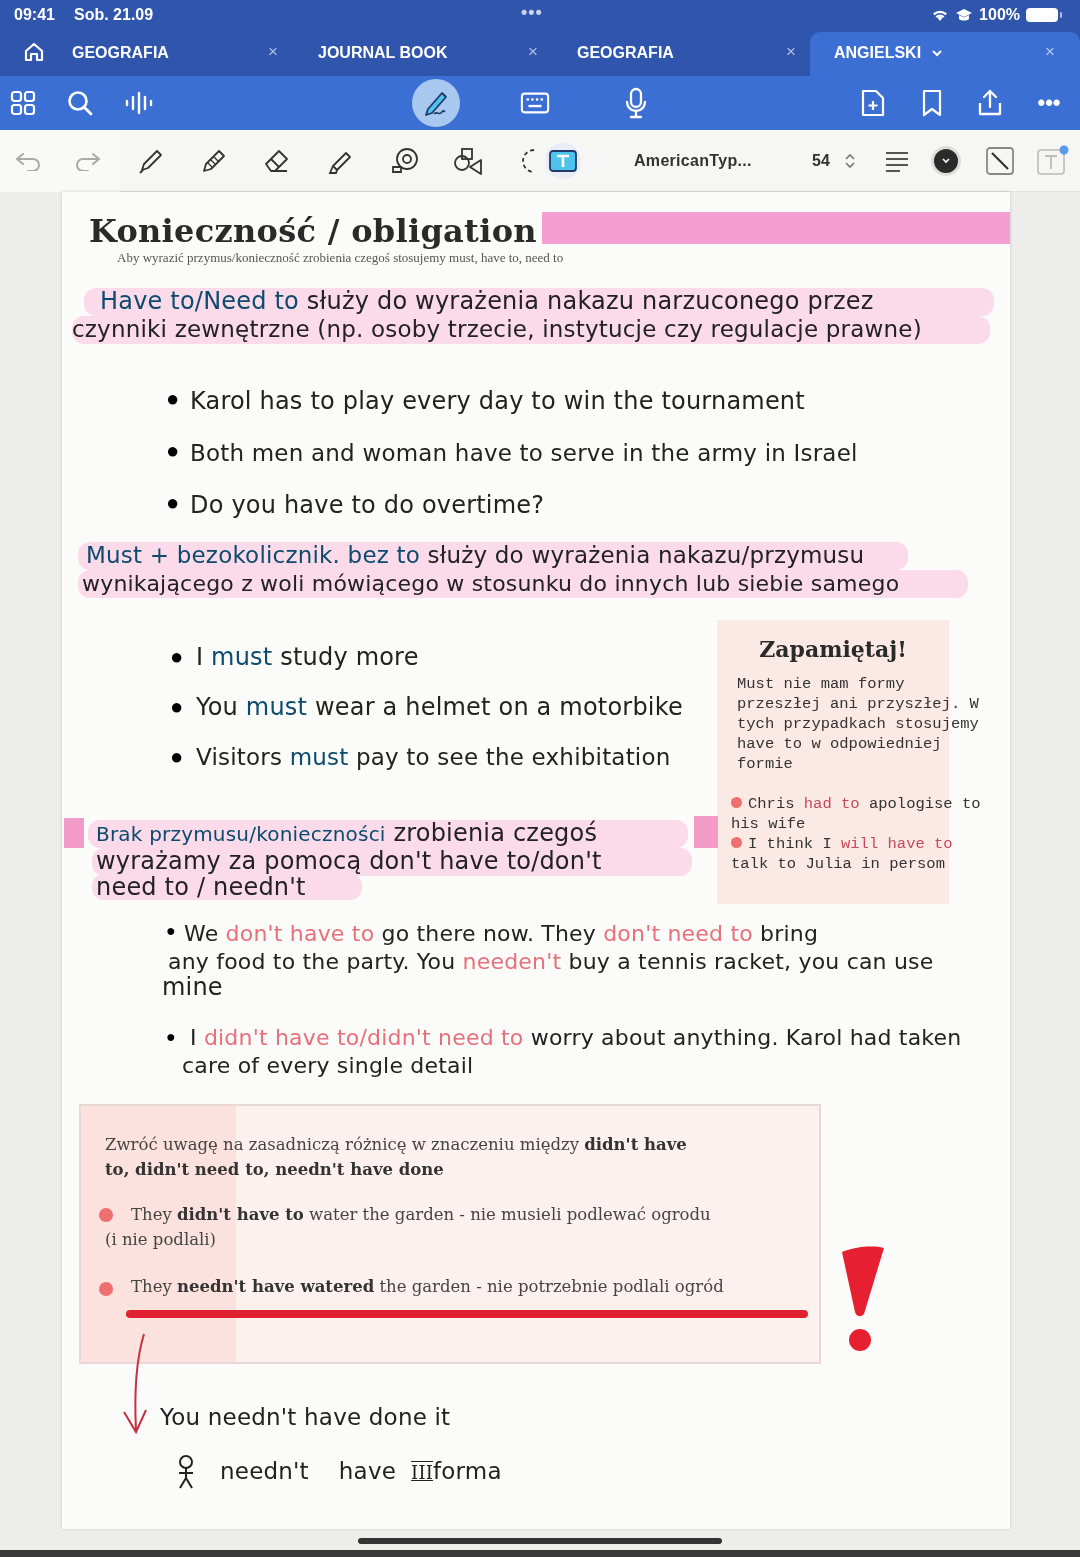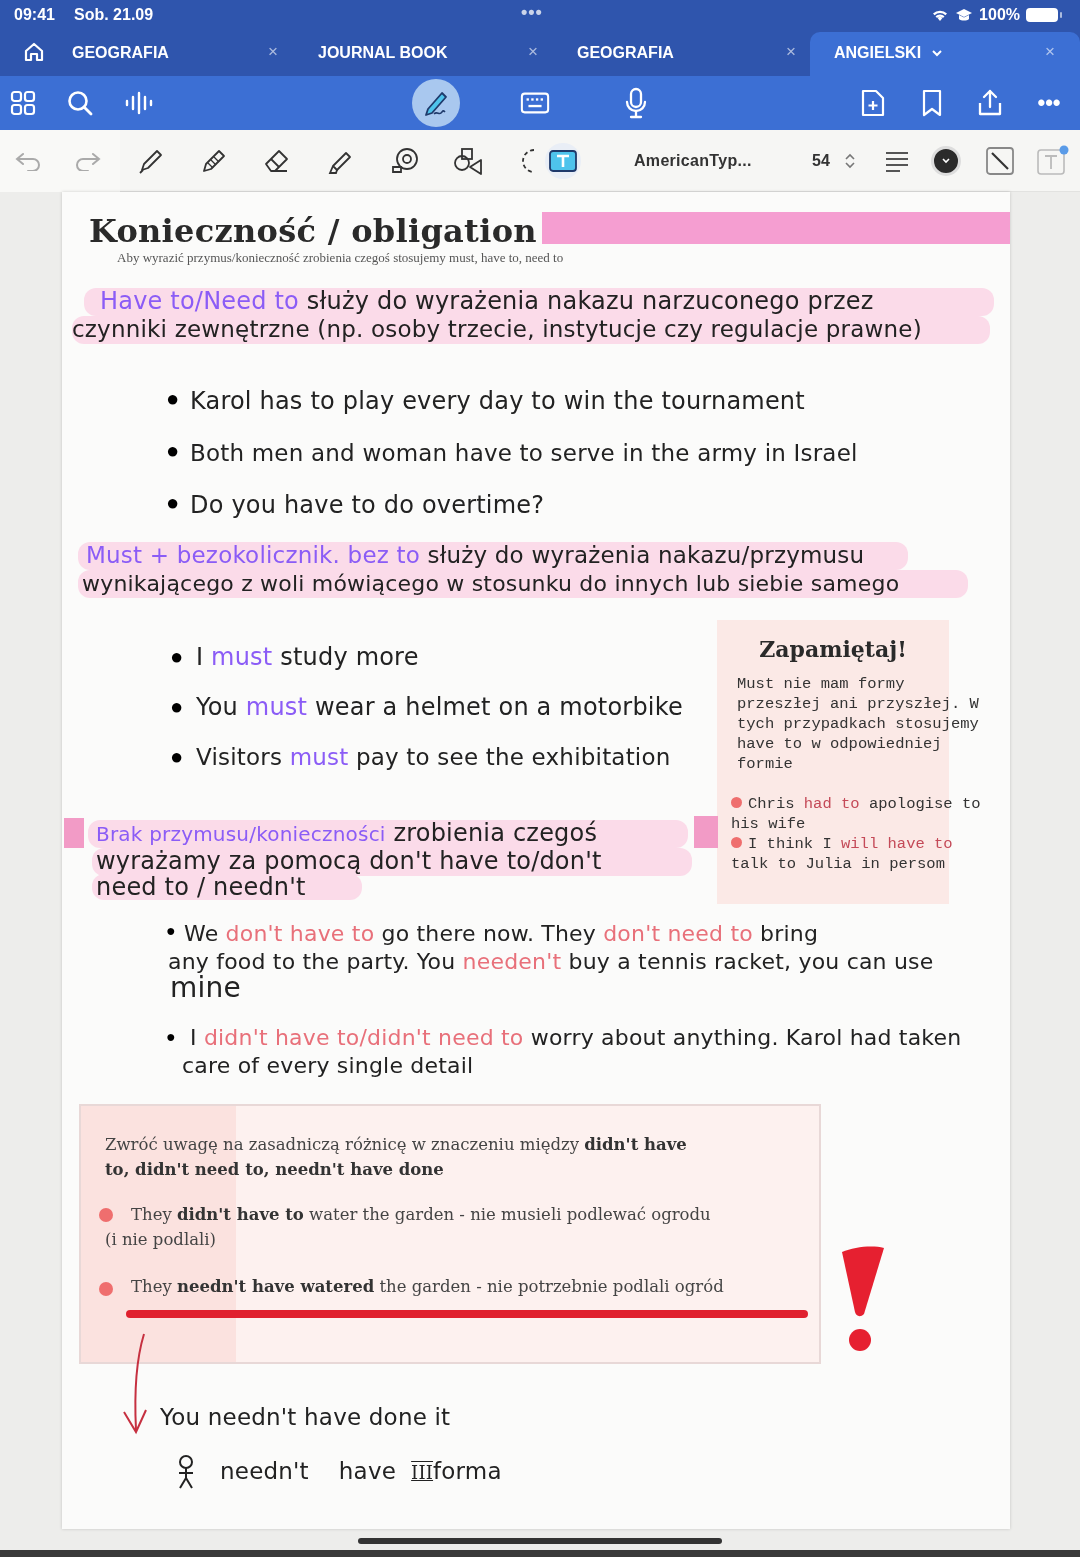--- a/index.html
+++ b/index.html
@@ -36,21 +36,21 @@
   .font-size { position: absolute; left: 812px; top: 22px; font-weight: bold; font-size: 16px; color: #333; }
 
   
   .page { position: absolute; left: 62px; top: 192px; width: 948px; height: 1337px; background: #fbfbfa; box-shadow: 0 0 3px rgba(0,0,0,.18); overflow: hidden; }
   .title { position: absolute; left: 27px; top: 20px; font-family: "DejaVu Serif", serif; font-weight: bold; font-size: 32px; color: #2a2a2a; letter-spacing: .3px; }
   .title-bar { position: absolute; left: 480px; top: 20px; width: 468px; height: 32px; background: #f59ed1; }
   .subtitle { position: absolute; left: 55px; top: 58px; font-family: "Liberation Serif", serif; font-size: 13px; color: #555; }
 
   .hw { font-family: "DejaVu Sans", sans-serif; color: #222; font-size: 24px; line-height: 27px; position: absolute; letter-spacing: .2px; }
   .pinkhl { background: #fbdbe9; border-radius: 12px; }
-  .pink { color: #8b5cf6; }
+  .pink { color: #0c4a6e; }
   .salmon { color: #e8707a; }
   .bullet { position: absolute; font-size: 22px; }
 
   .sidebox { position: absolute; left: 655px; top: 428px; width: 232px; height: 284px; background: #fbe9e6; }
   .sidebox .h { position: absolute; left: 0; top: 16px; width: 100%; text-align: center; font-family: "DejaVu Serif", serif; font-weight: bold; font-size: 22px; color: #2a2a2a; }
   .sidebox .t { position: absolute; left: 20px; top: 54px; width: 255px; font-family: "Liberation Mono", monospace; font-size: 15.5px; line-height: 20px; color: #333; }
   .sidebox .ex { position: absolute; left: 14px; font-family: "Liberation Mono", monospace; font-size: 15.5px; line-height: 20px; color: #333; width: 265px; }
   .sidebox .red { color: #c44a58; }
   .dot { display: inline-block; width: 11px; height: 11px; border-radius: 50%; background: #ef6e6e; margin-right: 6px; vertical-align: 0px; }
 
@@ -322,21 +322,21 @@
     <div class="hw pinkhl" style="left:26px;top:628px;width:600px;height:28px;"></div>
     <div class="hw" style="left:34px;top:628px;white-space:nowrap;"><span class="pink" style="font-size:20px;">Brak przymusu/konieczności</span><span> zrobienia czegoś</span></div>
     <div class="hw pinkhl" style="left:30px;top:656px;width:600px;height:28px;"></div>
     <div class="hw" style="left:34px;top:656px;white-space:nowrap;">wyrażamy za pomocą don't have to/don't</div>
     <div class="hw pinkhl" style="left:30px;top:682px;width:270px;height:26px;"></div>
     <div class="hw" style="left:34px;top:682px;white-space:nowrap;">need to / needn't</div>
 
     <span class="bullet" style="left:104px;top:730px;font-size:16px;">●</span>
     <div class="hw" style="left:122px;top:728px;white-space:nowrap;font-size:22px;"><span>We </span><span class="salmon">don't have to</span><span> go there now. They </span><span class="salmon">don't need to</span><span> bring</span></div>
     <div class="hw" style="left:106px;top:756px;white-space:nowrap;font-size:22px;"><span>any food to the party. You </span><span class="salmon">needen't</span><span> buy a tennis racket, you can use</span></div>
-    <div class="hw" style="left:108px;top:782px;white-space:nowrap;font-size:28px;">mine</div>
+    <div class="hw" style="left:100px;top:782px;white-space:nowrap;font-size:24px;">mine</div>
 
     <span class="bullet" style="left:104px;top:836px;font-size:16px;">●</span>
     <div class="hw" style="left:128px;top:832px;white-space:nowrap;font-size:22px;"><span>I </span><span class="salmon">didn't have to/didn't need to</span><span> worry about anything. Karol had taken</span></div>
     <div class="hw" style="left:120px;top:860px;white-space:nowrap;font-size:22px;">care of every single detail</div>
 
     <div class="notebox">
       <div class="strip"></div>
       <div class="txt" style="left:24px;top:26px;width:700px;"><span>Zwróć uwagę na zasadniczą różnicę w znaczeniu między </span><b>didn't have</b><br><b>to, didn't need to, needn't have done</b></div>
       <span class="dot" style="position:absolute;left:18px;top:102px;width:14px;height:14px;"></span>
       <div class="txt" style="left:50px;top:96px;white-space:nowrap;"><span>They </span><b>didn't have to</b><span> water the garden - nie musieli podlewać ogrodu</span></div>

